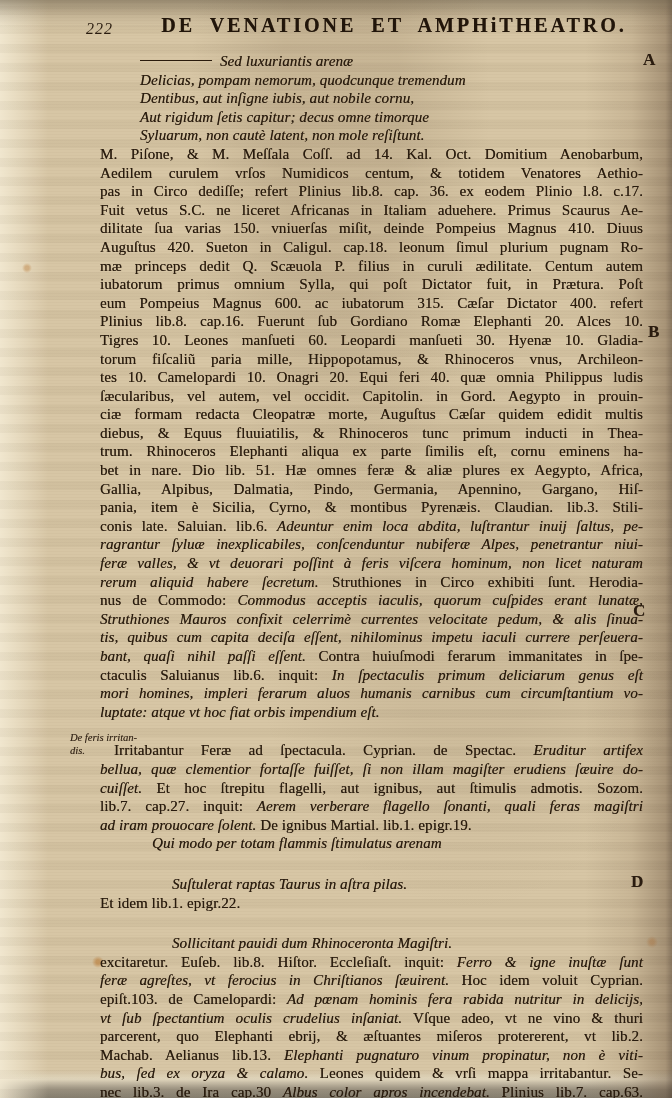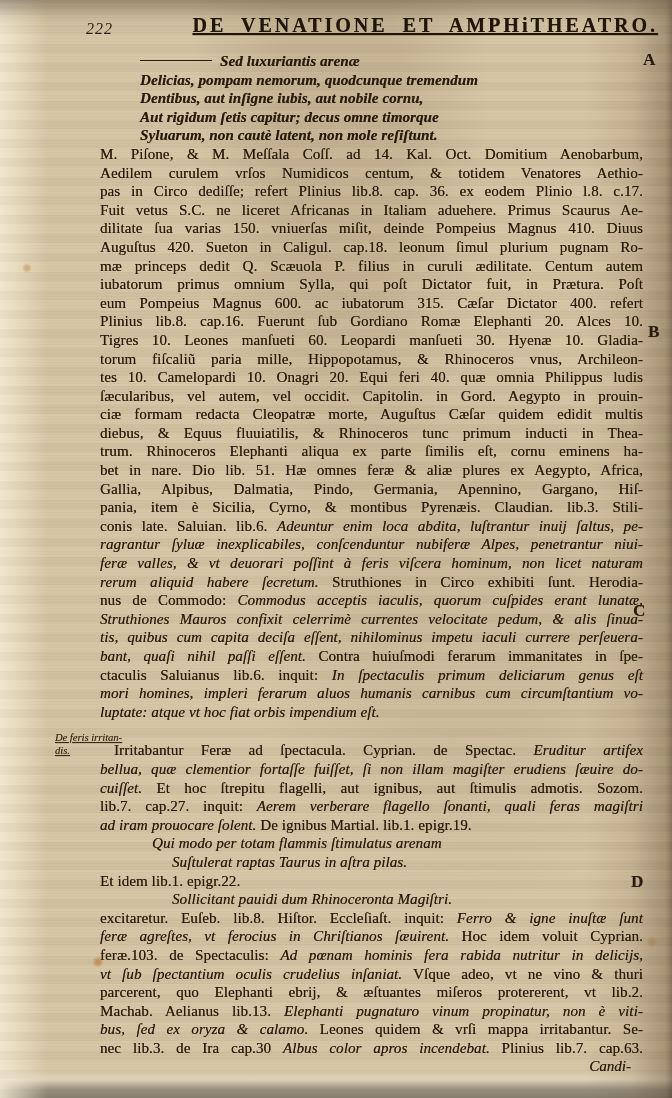--- a/index.html
+++ b/index.html
@@ -24,60 +24,59 @@
       repeating-linear-gradient(0deg, rgba(110,92,68,.05) 0 9px, rgba(0,0,0,0) 9px 19px);
     mix-blend-mode:multiply;
   }
   .header { position:absolute; top:14px; left:0; right:0; height:30px; }
   .pagenum {
     position:absolute; left:86px; top:6px;
     font:italic 16px "Liberation Serif","DejaVu Serif",serif;
     letter-spacing:1px; color:#2a1c0f;
   }
   .title {
-    margin-left:130px; margin-right:14px; text-align:right;
+    margin-left:130px; margin-right:14px; text-align:center;
     font:bold 20px "Liberation Serif","DejaVu Serif",serif;
     letter-spacing:3px; word-spacing:7px; color:#21150a;
     text-shadow:.3px .3px .5px rgba(40,24,10,.6);
     white-space:nowrap;
-    text-decoration:underline;
   }
   .text-block { position:absolute; left:100px; top:52px; width:543px; }
   .line {
     font:15px/18.6px "Liberation Serif","DejaVu Serif",serif;
     color:#281b0e; text-align:justify; text-align-last:justify;
     letter-spacing:.1px; text-shadow:.2px .2px .45px rgba(46,28,12,.7);
   }
   .line .it { font-style:italic; }
   .nj { text-align:left; text-align-last:auto; }
-  .v1 { padding-left:40px;font-weight:bold; }
+  .v1 { padding-left:40px; }
   .v2 { padding-left:52px; }
-  .v3 { padding-left:72px; }
+  .v3 { padding-left:72px;margin-top:22px; }
   .ind { text-indent:14px;margin-top:20px; }
   .rule::before {
     content:""; display:inline-block; width:72px; height:0;
     border-top:1.7px solid #2a1b0d; margin:0 8px 4px 0; vertical-align:middle;
   }
   .catch {
     font:italic 15px/18.6px "Liberation Serif","DejaVu Serif",serif;
     color:#281b0e; text-align:right; padding-right:12px;
     text-shadow:.2px .2px .45px rgba(46,28,12,.7);
   }
   .mletter {
     position:absolute; font:bold 17px "Liberation Serif","DejaVu Serif",serif;
     color:#2a1c10; text-shadow:.2px .2px .5px rgba(46,28,12,.6);
   }
   .m-a { left:643px; top:50px; }
   .m-b { left:648px; top:322px; }
   .m-c { left:633px; top:601px; }
   .m-d { left:631px; top:872px; }
   .sidenote {
-    position:absolute; left:55px; top:731px; width:110px;
+    position:absolute; left:70px; top:731px; width:110px;
     font:italic 10.5px/13px "Liberation Serif","DejaVu Serif",serif;
-    color:#35271a; text-shadow:.2px .2px .4px rgba(46,28,12,.5);text-decoration:underline;
+    color:#35271a; text-shadow:.2px .2px .4px rgba(46,28,12,.5);
   }
 </style>
 </head>
 <body>
 
 <div class="page">
   <div class="ghost"></div>
 
   <div class="header">
     <span class="pagenum">222</span>
@@ -136,21 +135,21 @@
       <div class="line"><span class="it">bellua, quæ clementior fortaſſe fuiſſet, ſi non illam magiſter erudiens ſæuire do-</span></div>
       <div class="line"><span class="it">cuiſſet.</span><span> Et hoc ſtrepitu flagelli, aut ignibus, aut ſtimulis admotis. Sozom.</span></div>
       <div class="line"><span>lib.7. cap.27. inquit: </span><span class="it">Aerem verberare flagello ſonanti, quali feras magiſtri</span></div>
       <div class="line nj"><span class="it">ad iram prouocare ſolent.</span><span> De ignibus Martial. lib.1. epigr.19.</span></div>
       <div class="line v2 nj"><span class="it">Qui modo per totam flammis ſtimulatus arenam</span></div>
       <div class="line v3 nj"><span class="it">Suſtulerat raptas Taurus in aſtra pilas.</span></div>
       <div class="line nj"><span>Et idem lib.1. epigr.22.</span></div>
       <div class="line v3 nj"><span class="it">Sollicitant pauidi dum Rhinoceronta Magiſtri.</span></div>
       <div class="line"><span>excitaretur. Euſeb. lib.8. Hiſtor. Eccleſiaſt. inquit: </span><span class="it">Ferro &amp; igne inuſtæ ſunt</span></div>
       <div class="line"><span class="it">feræ agreſtes, vt ferocius in Chriſtianos ſæuirent.</span><span> Hoc idem voluit Cyprian.</span></div>
-      <div class="line"><span>feræ.103. de Spectaculis: </span><span class="it">Ad pœnam hominis fera rabida nutritur in delicijs,</span></div>
+      <div class="line"><span>epiſt.103. de Camelopardi: </span><span class="it">Ad pœnam hominis fera rabida nutritur in delicijs,</span></div>
       <div class="line"><span class="it">vt ſub ſpectantium oculis crudelius inſaniat.</span><span> Vſque adeo, vt ne vino &amp; thuri</span></div>
       <div class="line"><span>parcerent, quo Elephanti ebrij, &amp; æſtuantes miſeros protererent, vt lib.2.</span></div>
       <div class="line"><span>Machab. Aelianus lib.13. </span><span class="it">Elephanti pugnaturo vinum propinatur, non è viti-</span></div>
       <div class="line"><span class="it">bus, ſed ex oryza &amp; calamo.</span><span> Leones quidem &amp; vrſi mappa irritabantur. Se-</span></div>
       <div class="line"><span>nec lib.3. de Ira cap.30 </span><span class="it">Albus color apros incendebat.</span><span> Plinius lib.7. cap.63.</span></div>
       <div class="catch">Candi-</div>
     </div>
 </div>
 
 </body></html>

